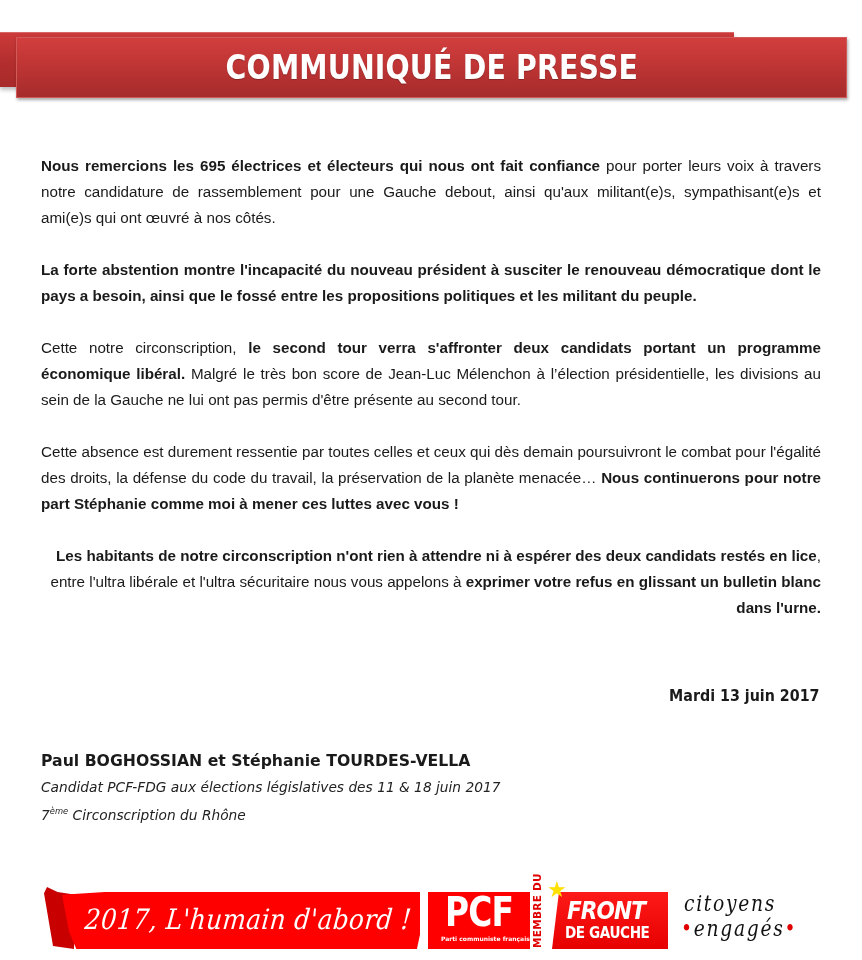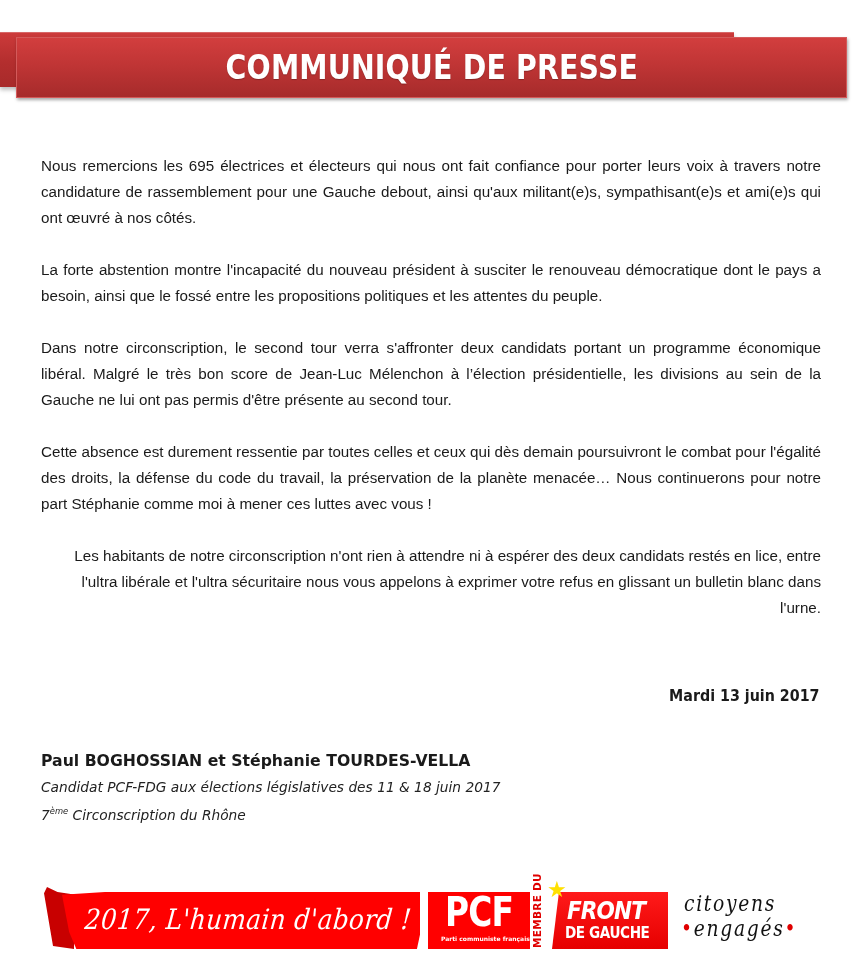--- a/index.html
+++ b/index.html
@@ -28,21 +28,21 @@
       transform: scaleX(0.86);
       text-shadow: 0 1px 1px rgba(0,0,0,0.25);
       white-space: nowrap;
     }
     
     .body-text {
       position: absolute; left: 41px; top: 153px; width: 780px;
       font-size: 15.2px; line-height: 26px; text-align: justify;
     }
     .para { margin: 0 0 26px 0; }
-    .para b { font-weight: normal; }
+    .para b { font-weight: bold; }
     .date {
       position: absolute; right: 42px; top: 687px;
       font-weight: bold; font-size: 15.5px; font-family: "DejaVu Sans", sans-serif;
       transform: scaleX(0.92); transform-origin: right center;
     }
     .signature { position: absolute; left: 41px; top: 747px; }
     .sig-name {
       font-weight: bold; font-size: 16.5px; font-family: "DejaVu Sans", sans-serif;
       transform: scaleX(0.95); transform-origin: left center; white-space: nowrap;
       line-height: 28px;
@@ -141,24 +141,24 @@
   <div class="banner-inner">
     <span class="banner-title">COMMUNIQUÉ DE PRESSE</span>
   </div>
 </div>
 
 <div class="body-text">
   <p class="para">
     <b>Nous remercions les 695 électrices et électeurs qui nous ont fait confiance</b><span> pour porter leurs voix à travers notre candidature de rassemblement pour une Gauche debout, ainsi qu'aux militant(e)s, sympathisant(e)s et ami(e)s qui ont œuvré à nos côtés.</span>
   </p>
   <p class="para">
-    <b>La forte abstention montre l'incapacité du nouveau président à susciter le renouveau démocratique dont le pays a besoin, ainsi que le fossé entre les propositions politiques et les attentes du peuple.</b>
+    <b>La forte abstention montre l'incapacité du nouveau président à susciter le renouveau démocratique dont le pays a besoin, ainsi que le fossé entre les propositions politiques et les militant du peuple.</b>
   </p>
   <p class="para">
-    <span>Dans notre circonscription, </span><b>le second tour verra s'affronter deux candidats portant un programme économique libéral.</b><span> Malgré le très bon score de Jean-Luc Mélenchon à l’élection présidentielle, les divisions au sein de la Gauche ne lui ont pas permis d'être présente au second tour.</span>
+    <span>Cette notre circonscription, </span><b>le second tour verra s'affronter deux candidats portant un programme économique libéral.</b><span> Malgré le très bon score de Jean-Luc Mélenchon à l’élection présidentielle, les divisions au sein de la Gauche ne lui ont pas permis d'être présente au second tour.</span>
   </p>
   <p class="para">
     <span>Cette absence est durement ressentie par toutes celles et ceux qui dès demain poursuivront le combat pour l'égalité des droits, la défense du code du travail, la préservation de la planète menacée… </span><b>Nous continuerons pour notre part Stéphanie comme moi à mener ces luttes avec vous !</b>
   </p>
   <p class="para" style="text-align:right;">
     <b>Les habitants de notre circonscription n'ont rien à attendre ni à espérer des deux candidats restés en lice</b><span>, entre l'ultra libérale et l'ultra sécuritaire nous vous appelons à </span><b>exprimer votre refus en glissant un bulletin blanc dans l'urne.</b>
   </p>
 </div>
 
 <div class="date">Mardi 13 juin 2017</div>

